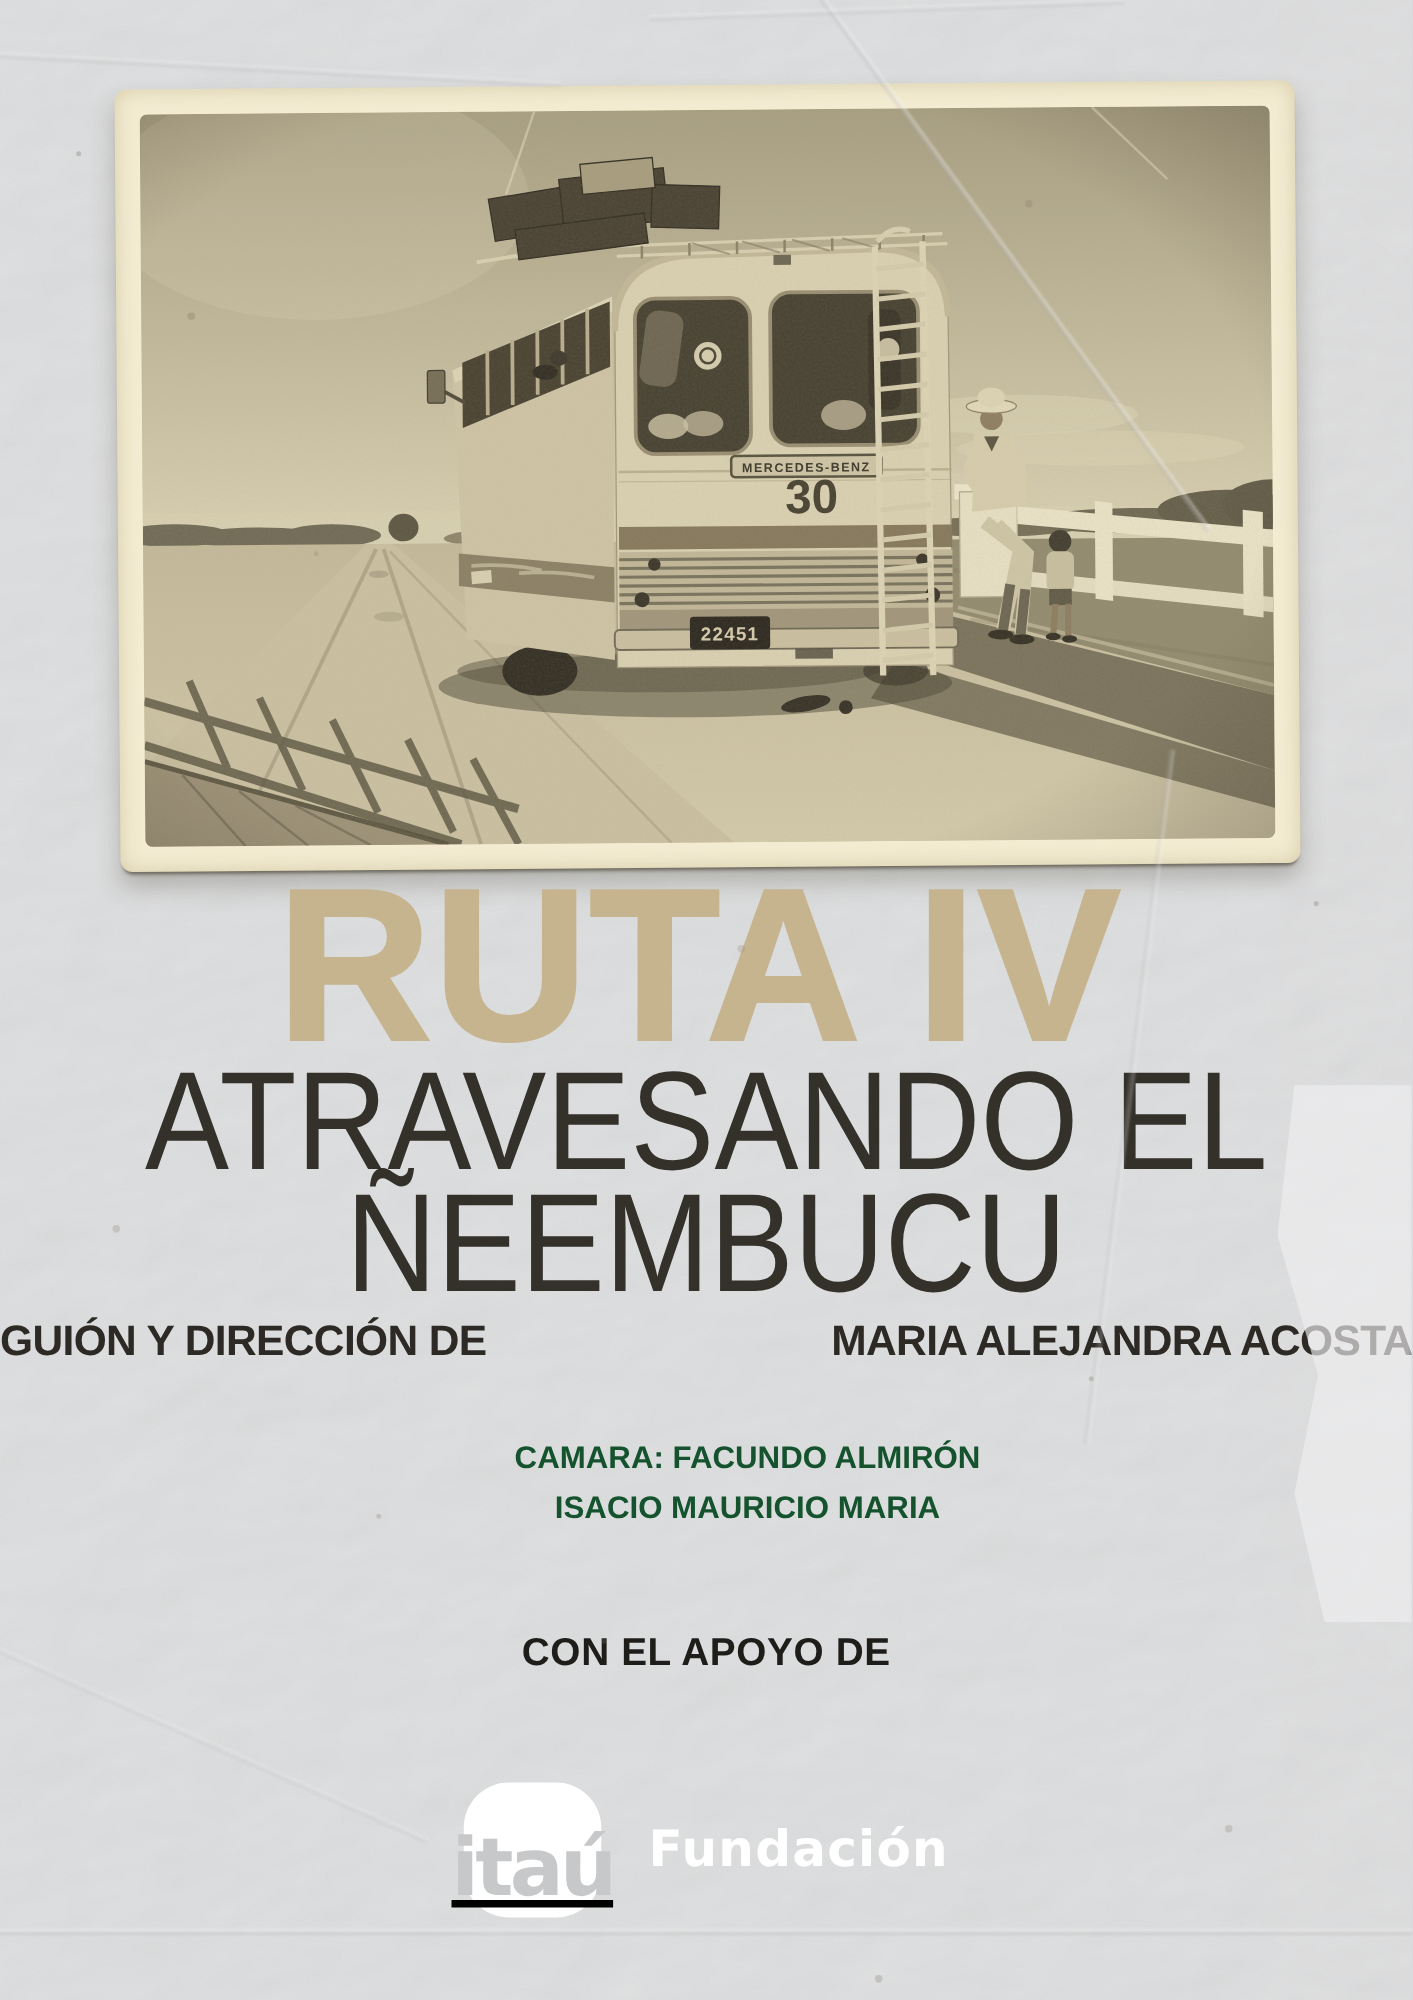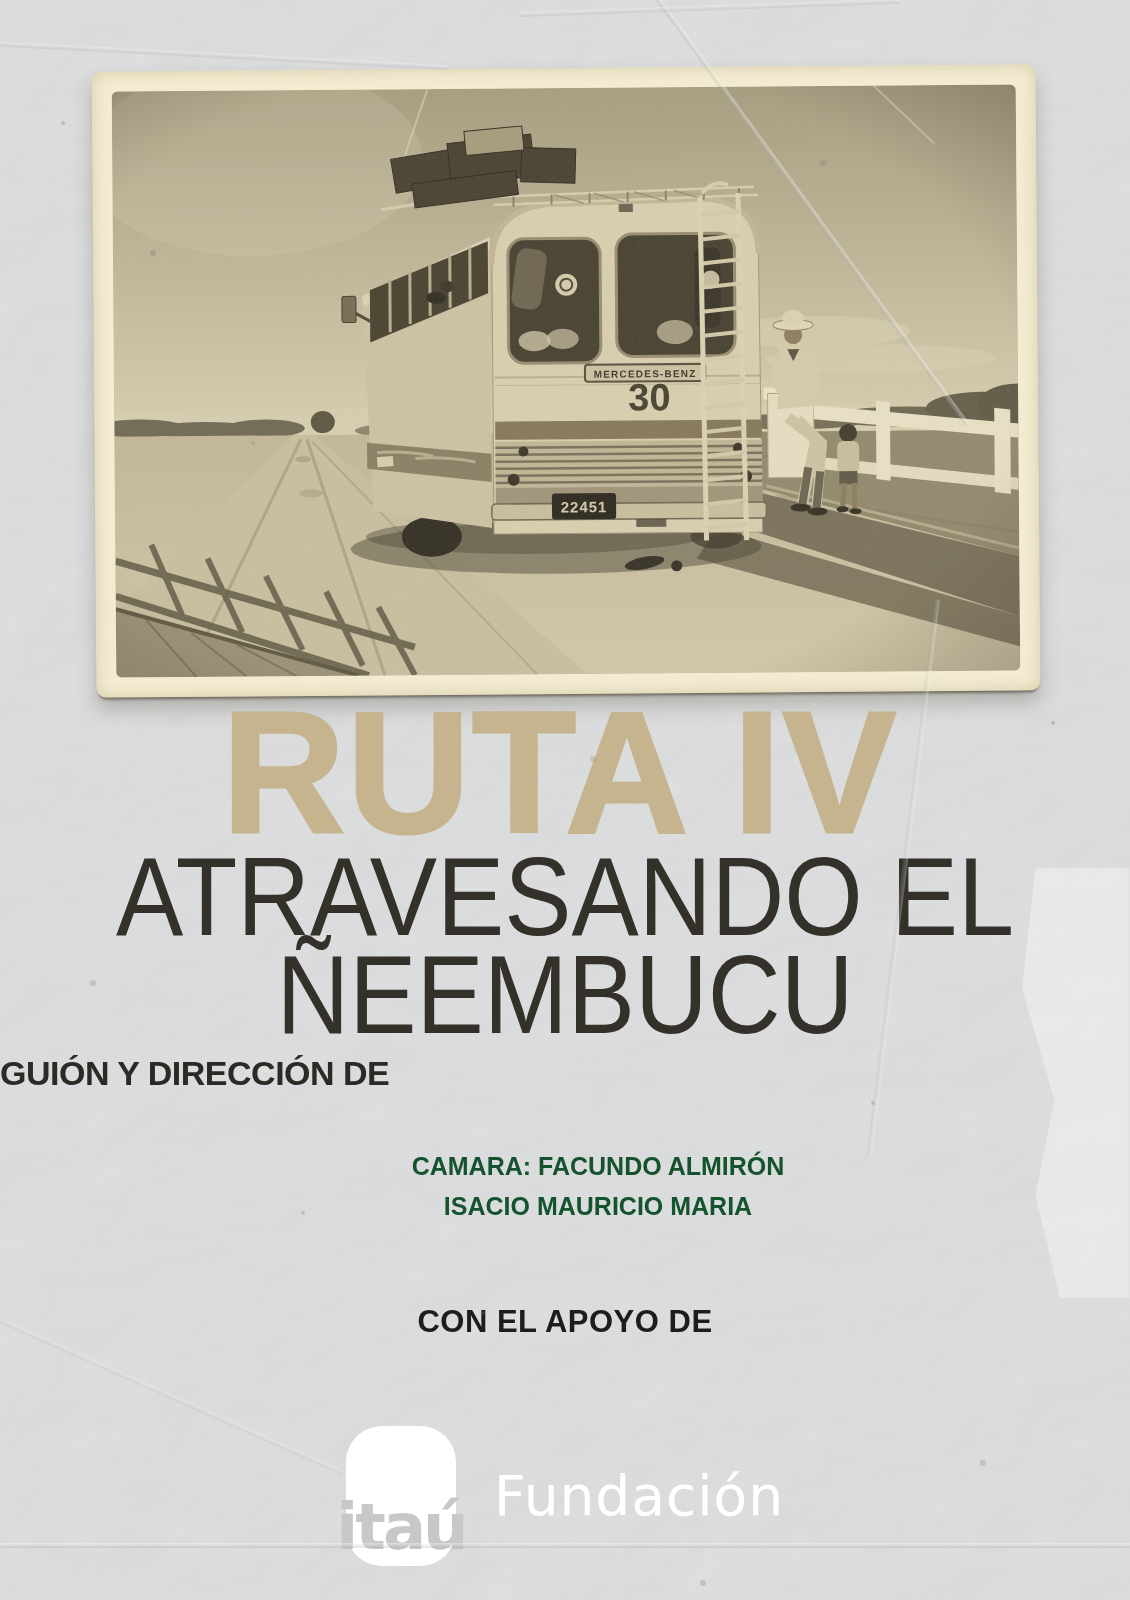--- a/index.html
+++ b/index.html
@@ -44,29 +44,29 @@
   .credits{
     top:1146px;font-size:25px;font-weight:bold;line-height:40px;color:#14532d;margin-left:33px;
   }
   .support{
     top:1304px;font-size:31px;font-weight:bold;letter-spacing:0.5px;color:#1f1d1a;
   }
   .sponsor-row{
     top:1426px;display:flex;justify-content:center;align-items:center;gap:38px;
   }
   .logo-square{
-    width:110px;height:140px;border-radius:36px;background:#ffffff;
-    display:flex;align-items:flex-end;justify-content:center;padding-bottom:13px;box-sizing:border-box;
+    width:110px;height:108px;border-radius:36px;background:#ffffff;
+    display:flex;align-items:flex-end;justify-content:center;padding-bottom:13px;box-sizing:border-box;text-decoration:underline;
   }
   .logo-itau{
     font-family:"DejaVu Sans", sans-serif;font-size:64px;font-weight:bold;
     color:#c7c8ca;letter-spacing:-3px;line-height:0.82;
   }
   .sponsor-name{
-    font-family:"DejaVu Sans", sans-serif;font-size:55px;font-weight:400;
+    font-family:"DejaVu Sans", sans-serif;font-size:40px;font-weight:700;
     color:#ffffff;letter-spacing:1px;
   }
 
   
   .crease{
     position:absolute;height:5px;pointer-events:none;opacity:.5;
     background:linear-gradient(180deg, rgba(255,255,255,.8), rgba(138,138,142,.45));
     filter:blur(.7px);transform-origin:left top;z-index:3;
   }
   .torn-patch{
@@ -323,20 +323,21 @@
 
   <div class="txt title">RUTA IV</div>
 
   <div class="txt subtitle">
     <div>ATRAVESANDO EL</div>
     <div>ÑEEMBUCU</div>
   </div>
 
   <div class="txt direction">
     <span>GUIÓN Y DIRECCIÓN DE</span>
+    <span>MARIA ALEJANDRA ACOSTA</span>
   </div>
 
   <div class="txt credits">
     <div>CAMARA: FACUNDO ALMIRÓN</div>
     <div>ISACIO MAURICIO MARIA</div>
   </div>
 
   <div class="txt support">CON EL APOYO DE</div>
 
   <div class="txt sponsor-row">

